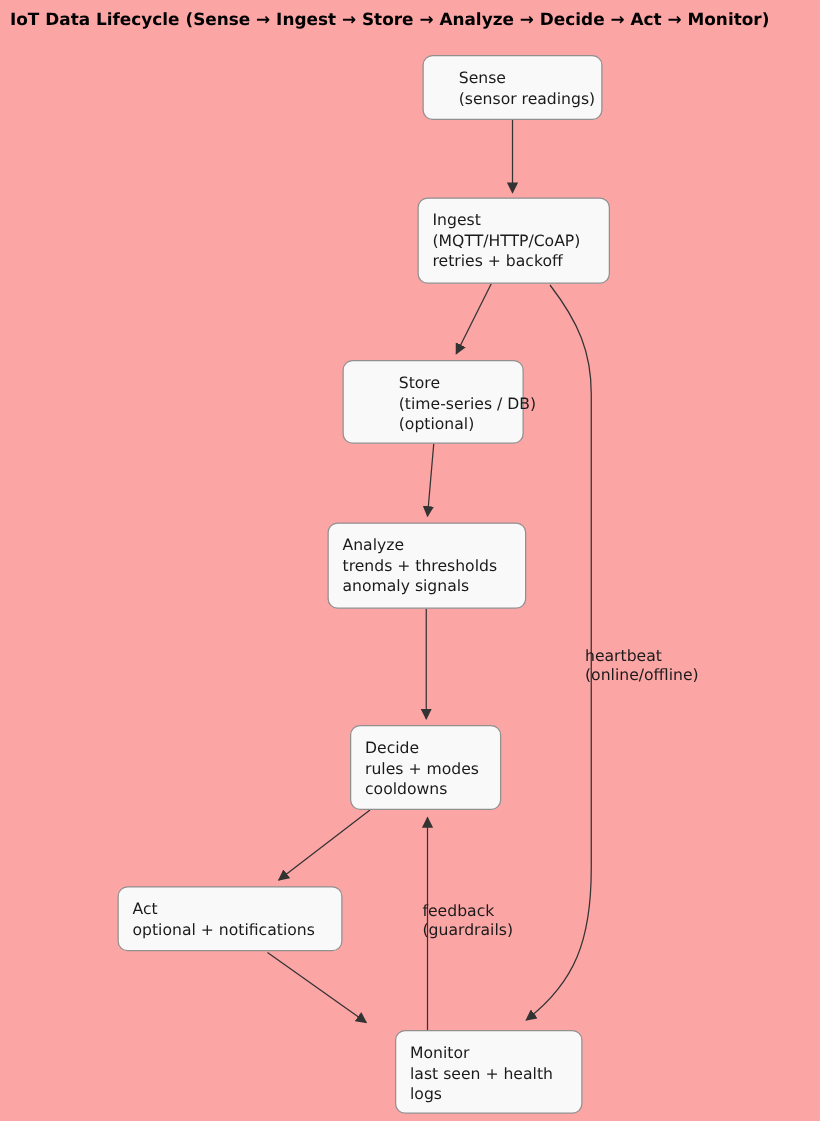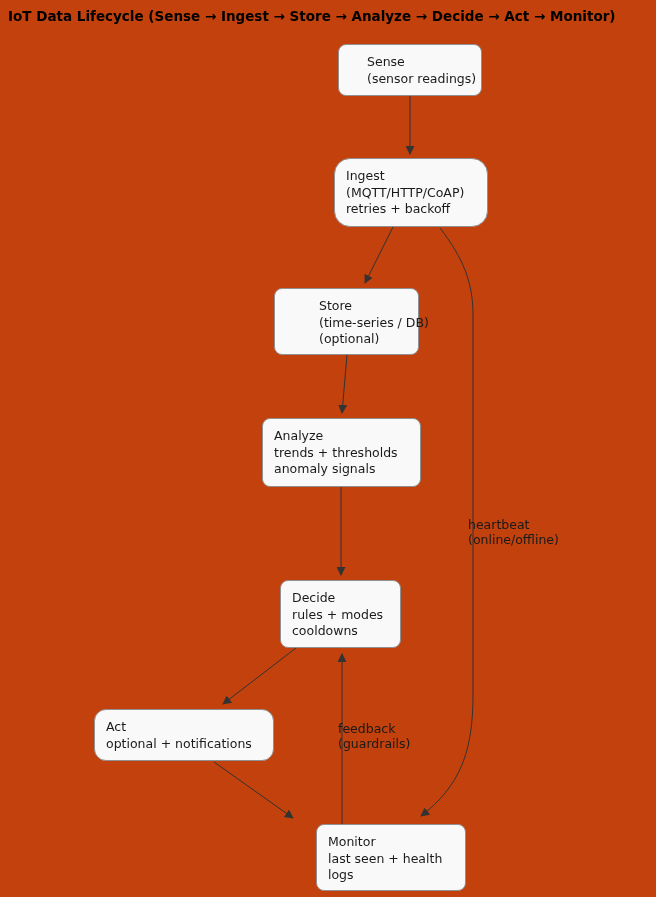--- a/index.html
+++ b/index.html
@@ -5,21 +5,21 @@
   html, body {
     margin: 0;
     padding: 0;
     background: #ffffff;
     font-family: "DejaVu Sans", "Liberation Sans", sans-serif;
   }
   .canvas {
     position: relative;
     width: 656px;
     height: 897px;
-    background: #c2410c;
+    background: #fca5a5;
     overflow: hidden;
   }
   .diagram-title {
     position: absolute;
     left: 8px;
     top: 8px;
     font-size: 13.5px;
     font-weight: bold;
     color: #000000;
     white-space: nowrap;
@@ -77,21 +77,21 @@
       <path d="M214,762 L293,818" marker-end="url(#arrow)"></path>
       <path d="M342,824 L342,654" marker-end="url(#arrow)"></path>
     </g>
   </svg>
 
   <div class="node" style="left:338px; top:44px; width:144px; height:52px;padding-left:28px;">
     <div>Sense</div>
     <div>(sensor readings)</div>
   </div>
 
-  <div class="node" style="left:334px; top:158px; width:154px; height:69px;border-radius:16px;">
+  <div class="node" style="left:334px; top:158px; width:154px; height:69px;">
     <div>Ingest</div>
     <div>(MQTT/HTTP/CoAP)</div>
     <div>retries + backoff</div>
   </div>
 
   <div class="node" style="left:274px; top:288px; width:145px; height:67px;padding-left:44px;">
     <div>Store</div>
     <div>(time-series / DB)</div>
     <div>(optional)</div>
   </div>
@@ -101,21 +101,21 @@
     <div>rules + modes</div>
     <div>cooldowns</div>
   </div>
 
   <div class="node" style="left:262px; top:418px; width:159px; height:69px;">
     <div>Analyze</div>
     <div>trends + thresholds</div>
     <div>anomaly signals</div>
   </div>
 
-  <div class="node" style="left:94px; top:709px; width:180px; height:52px;border-radius:12px;">
+  <div class="node" style="left:94px; top:709px; width:180px; height:52px;">
     <div>Act</div>
     <div>optional + notifications</div>
   </div>
 
   <div class="node" style="left:268px; top:824px; width:150px; height:67px;margin-left:48px;">
     <div>Monitor</div>
     <div>last seen + health</div>
     <div>logs</div>
   </div>
 

